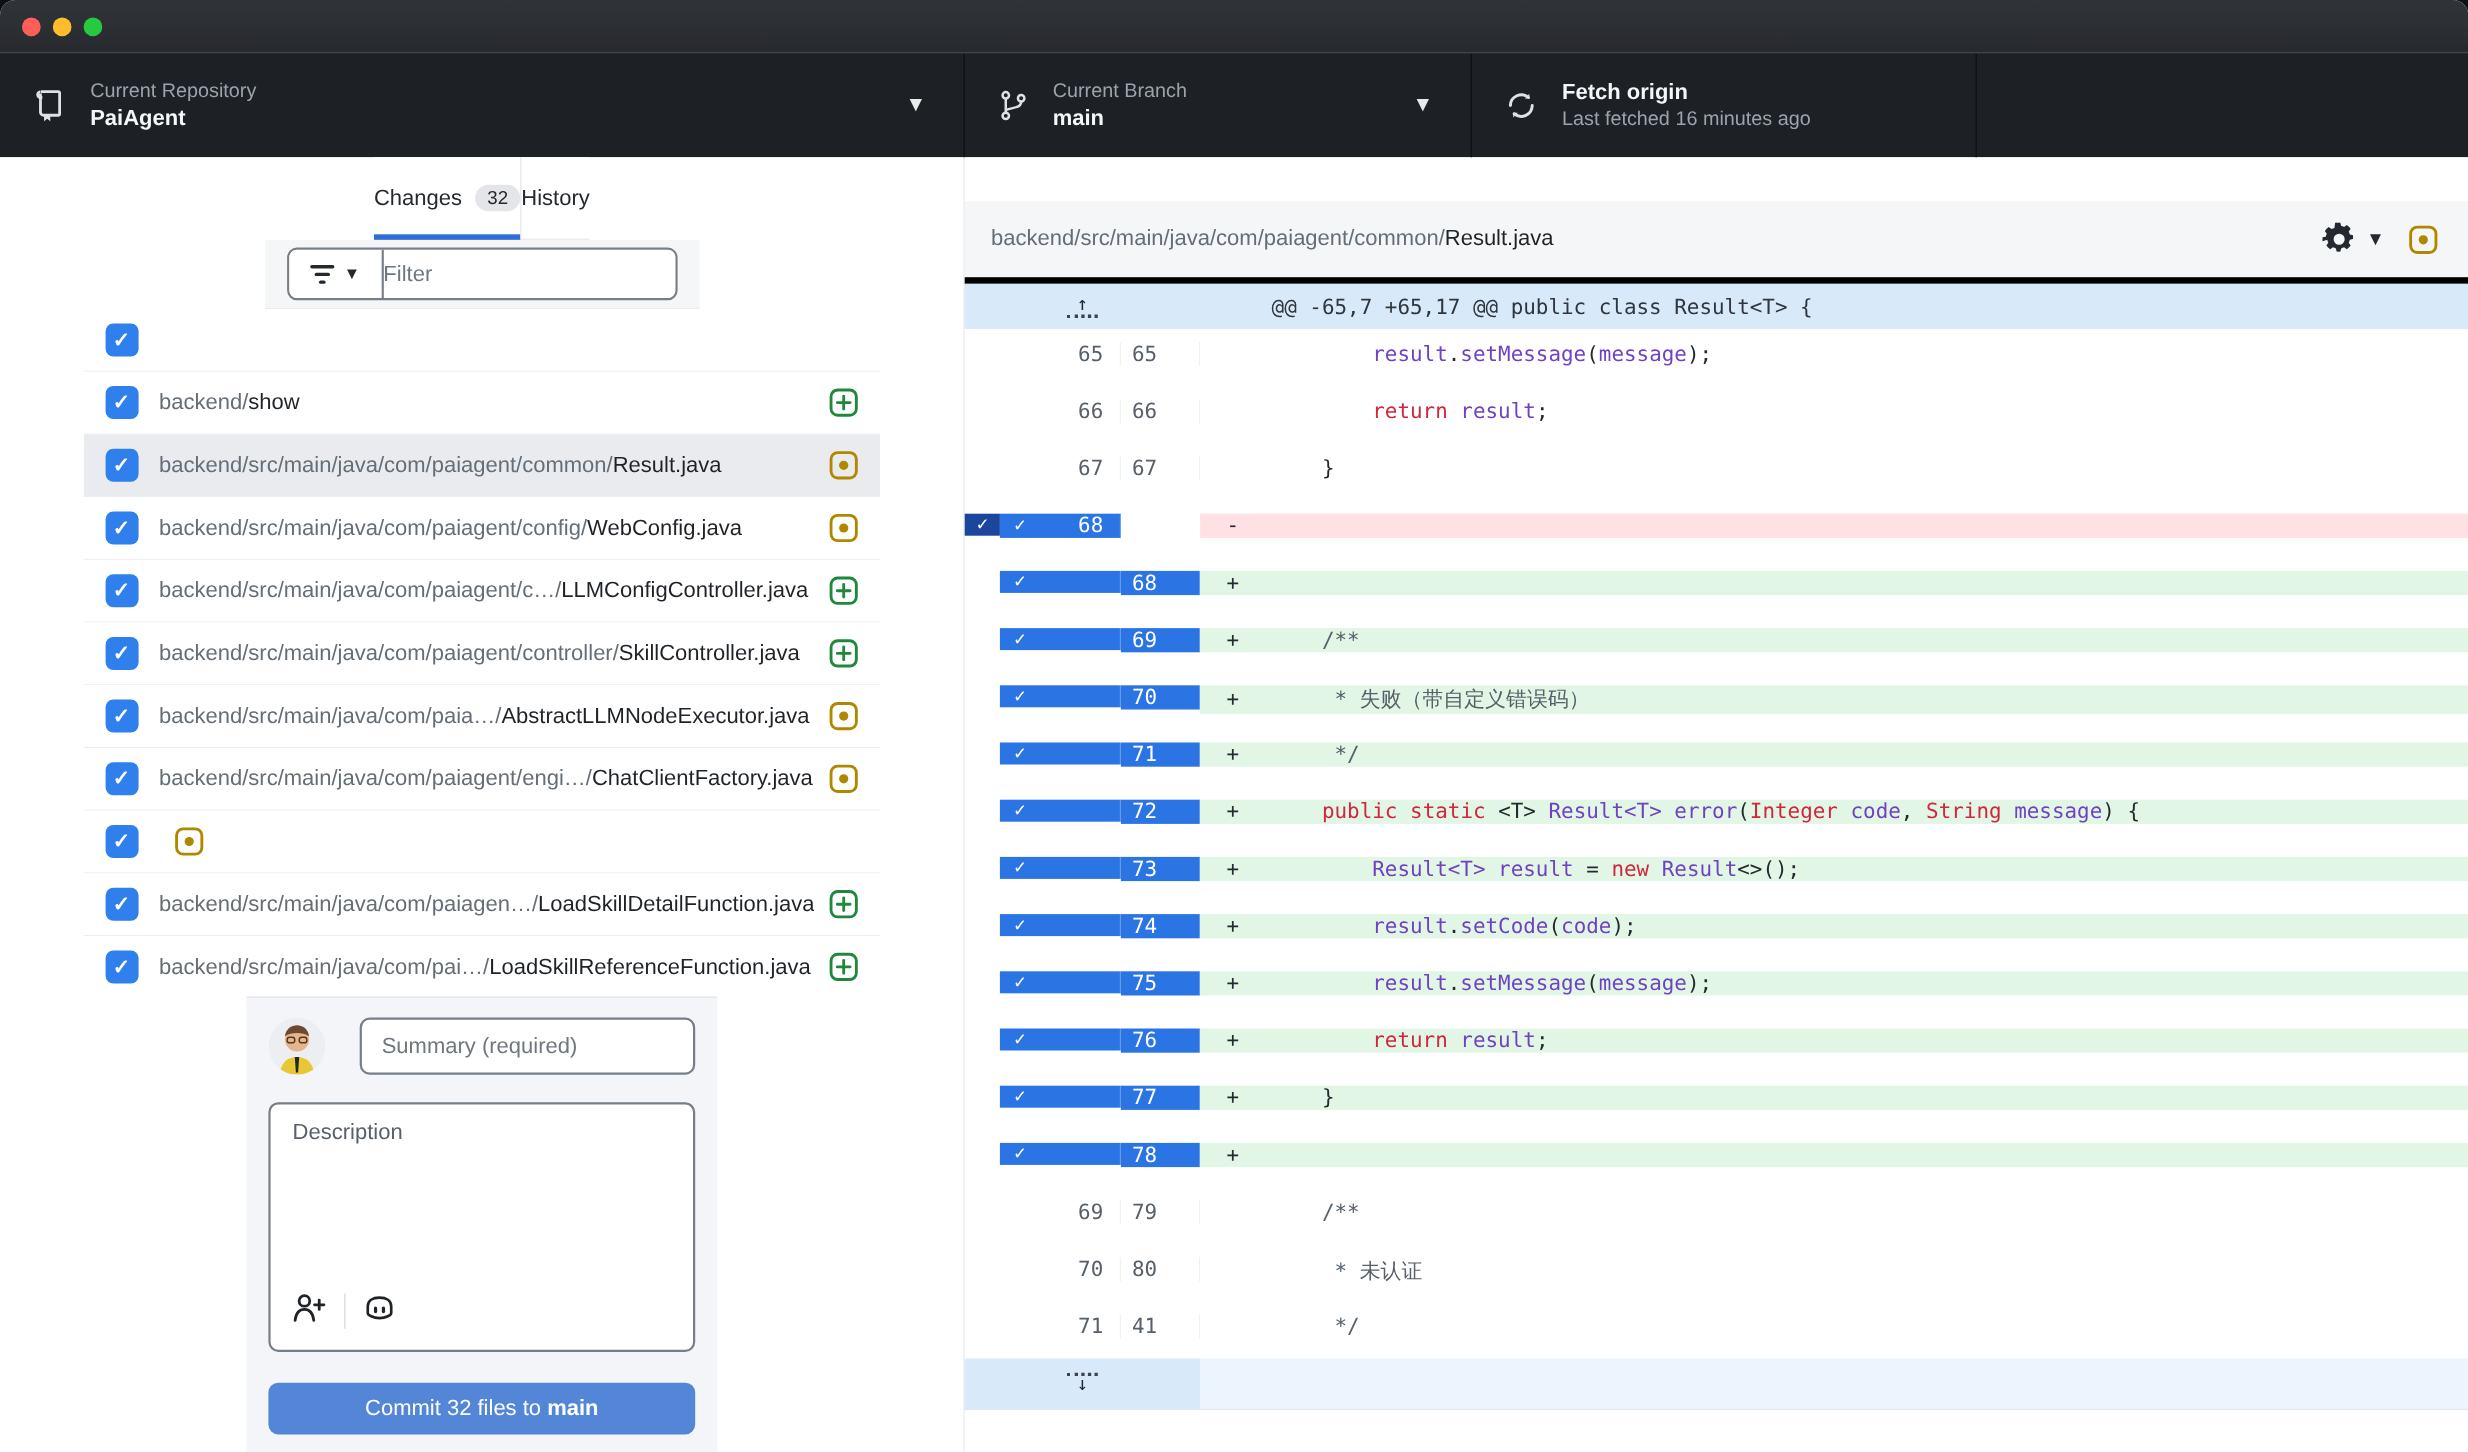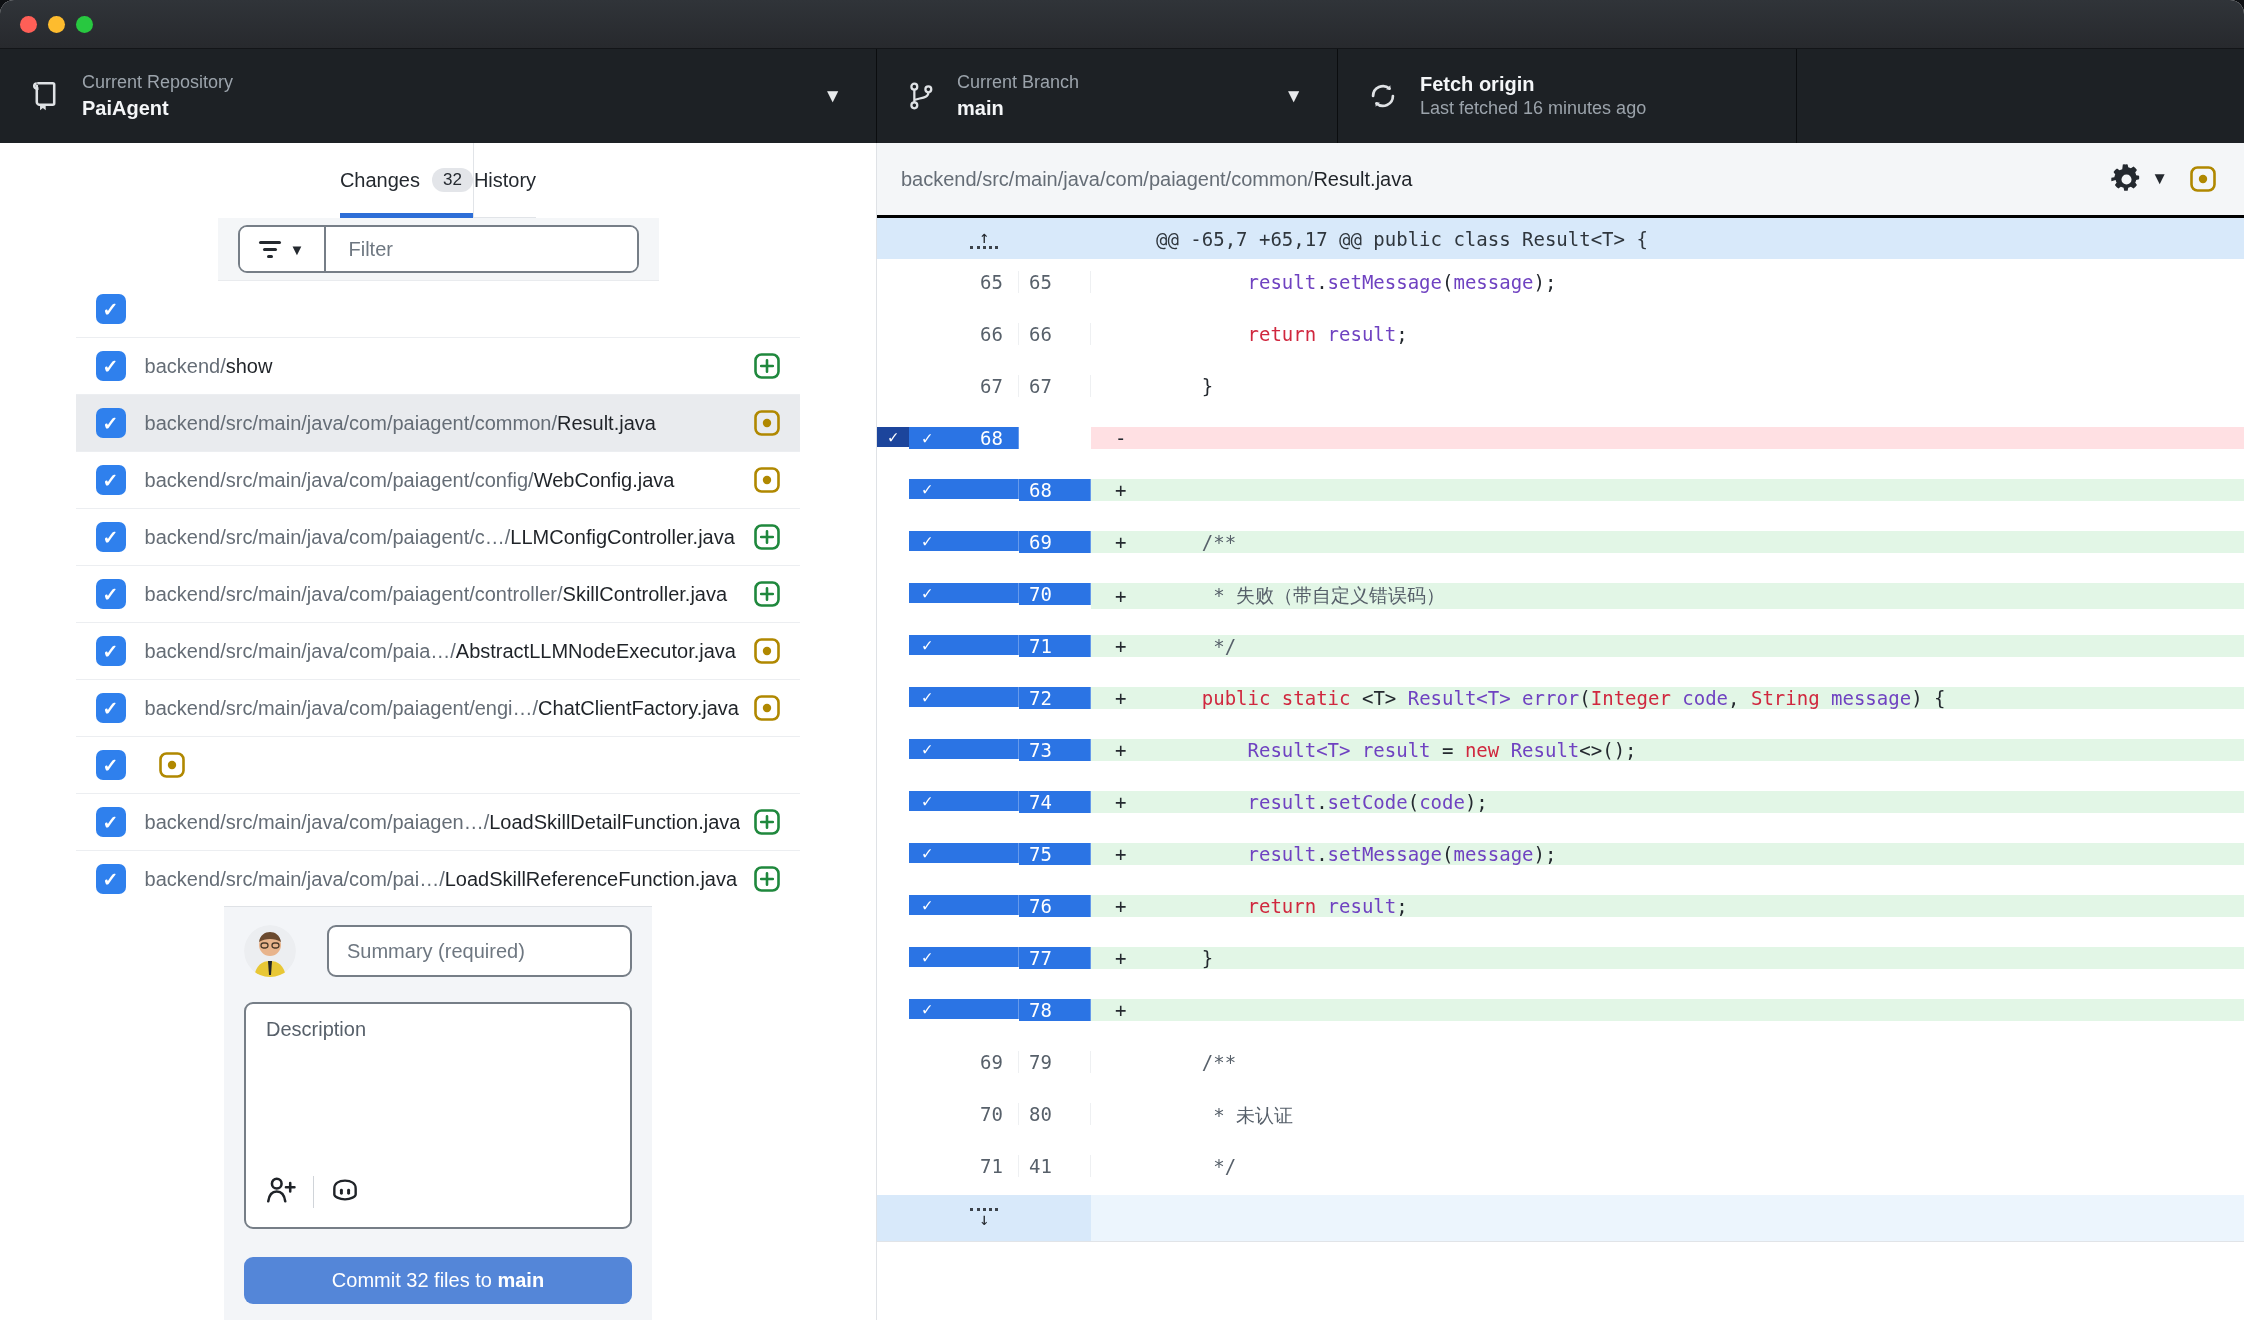--- a/index.html
+++ b/index.html
@@ -36,21 +36,21 @@
   .filter-row{height:63px;flex:none;background:#f4f6f8;display:flex;align-items:center;
     padding:0 20px;border-bottom:1px solid #e9ebee;box-sizing:border-box;}
   .filter-box{flex:1;height:44px;background:#fff;border:2px solid #767e87;border-radius:9px;
     display:flex;align-items:stretch;overflow:hidden;}
   .filter-btn{width:84px;display:flex;align-items:center;justify-content:center;gap:9px;
     border-right:2px solid #767e87;background:#fff;}
   .funnel{display:flex;flex-direction:column;align-items:center;gap:4px;}
   .funnel i{display:block;height:3px;background:#24292f;border-radius:2px;}
   .f1{width:22px;} .f2{width:14px;} .f3{width:6px;}
   .small-caret{color:#24292f;font-size:15px;}
-  .filter-input{flex:1;border:none;outline:none;font-size:20px;padding:0 23px;color:#1f2328;
+  .filter-input{flex:1;border:none;outline:none;font-size:20px;padding:0 0;color:#1f2328;
     font-family:"Liberation Sans",sans-serif;}
   .filter-input::placeholder{color:#6e7781;}
   
   .file-list{flex:1;overflow:hidden;background:#fff;}
   .frow{height:57px;display:flex;align-items:center;padding:0 18px 0 20px;
     border-bottom:1px solid #eceef1;font-size:20px;box-sizing:border-box;background:#fff;}
   .frow.selected{background:#e9ebee;}
   .cbx{width:30px;height:30px;flex:none;border-radius:7px;background:#2f80ed;color:#fff;
     display:flex;align-items:center;justify-content:center;font-size:19px;font-weight:bold;margin-right:19px;}
   .fpath{flex:1;white-space:nowrap;overflow:hidden;display:flex;min-width:0;}
@@ -71,22 +71,22 @@
   .desc-box textarea::placeholder{color:#57606a;}
   .desc-icons{position:absolute;left:18px;bottom:16px;display:flex;align-items:center;gap:15px;}
   .vdiv{width:1px;height:32px;background:#d0d4d9;}
   .commit-btn{margin-top:28px;width:100%;height:47px;border:none;border-radius:9px;background:#5486d8;
     color:#fff;font-size:20px;display:flex;align-items:center;justify-content:center;
     font-family:"Liberation Sans",sans-serif;}
   .commit-btn .b{font-weight:bold;white-space:pre;}
   .commit-btn .l{white-space:pre;}
   
   .diff-pane{flex:1;display:flex;flex-direction:column;background:#fff;min-width:0;}
-  .path-bar{height:75px;flex:none;background:#f4f6f8;border-bottom:3px solid #000000;
-    box-sizing:border-box;display:flex;align-items:center;padding:0 26px 0 24px;font-size:20px;}
+  .path-bar{height:75px;flex:none;background:#f4f6f8;border-bottom:6px solid #000000;
+    box-sizing:border-box;display:flex;align-items:center;padding:0 26px 0 24px;font-size:20px;margin-top:40px;}
   .path{flex:1;white-space:nowrap;overflow:hidden;}
   .path .dir{color:#656d76;} .path .fname{color:#1f2328;}
   .path-actions{display:flex;align-items:center;gap:10px;}
   .gear-caret{color:#24292f;font-size:17px;margin-right:10px;}
   
   .diff{flex:none;}
   .mono{font-family:"DejaVu Sans Mono","Liberation Mono",monospace;font-size:19px;}
   .dhead{height:41px;background:#d8e9fa;display:flex;align-items:stretch;}
   .dgutter{width:214px;flex:none;display:flex;flex-direction:column;align-items:center;justify-content:center;}
   .dots{width:28px;border-bottom:3px dotted #3c434b;}

